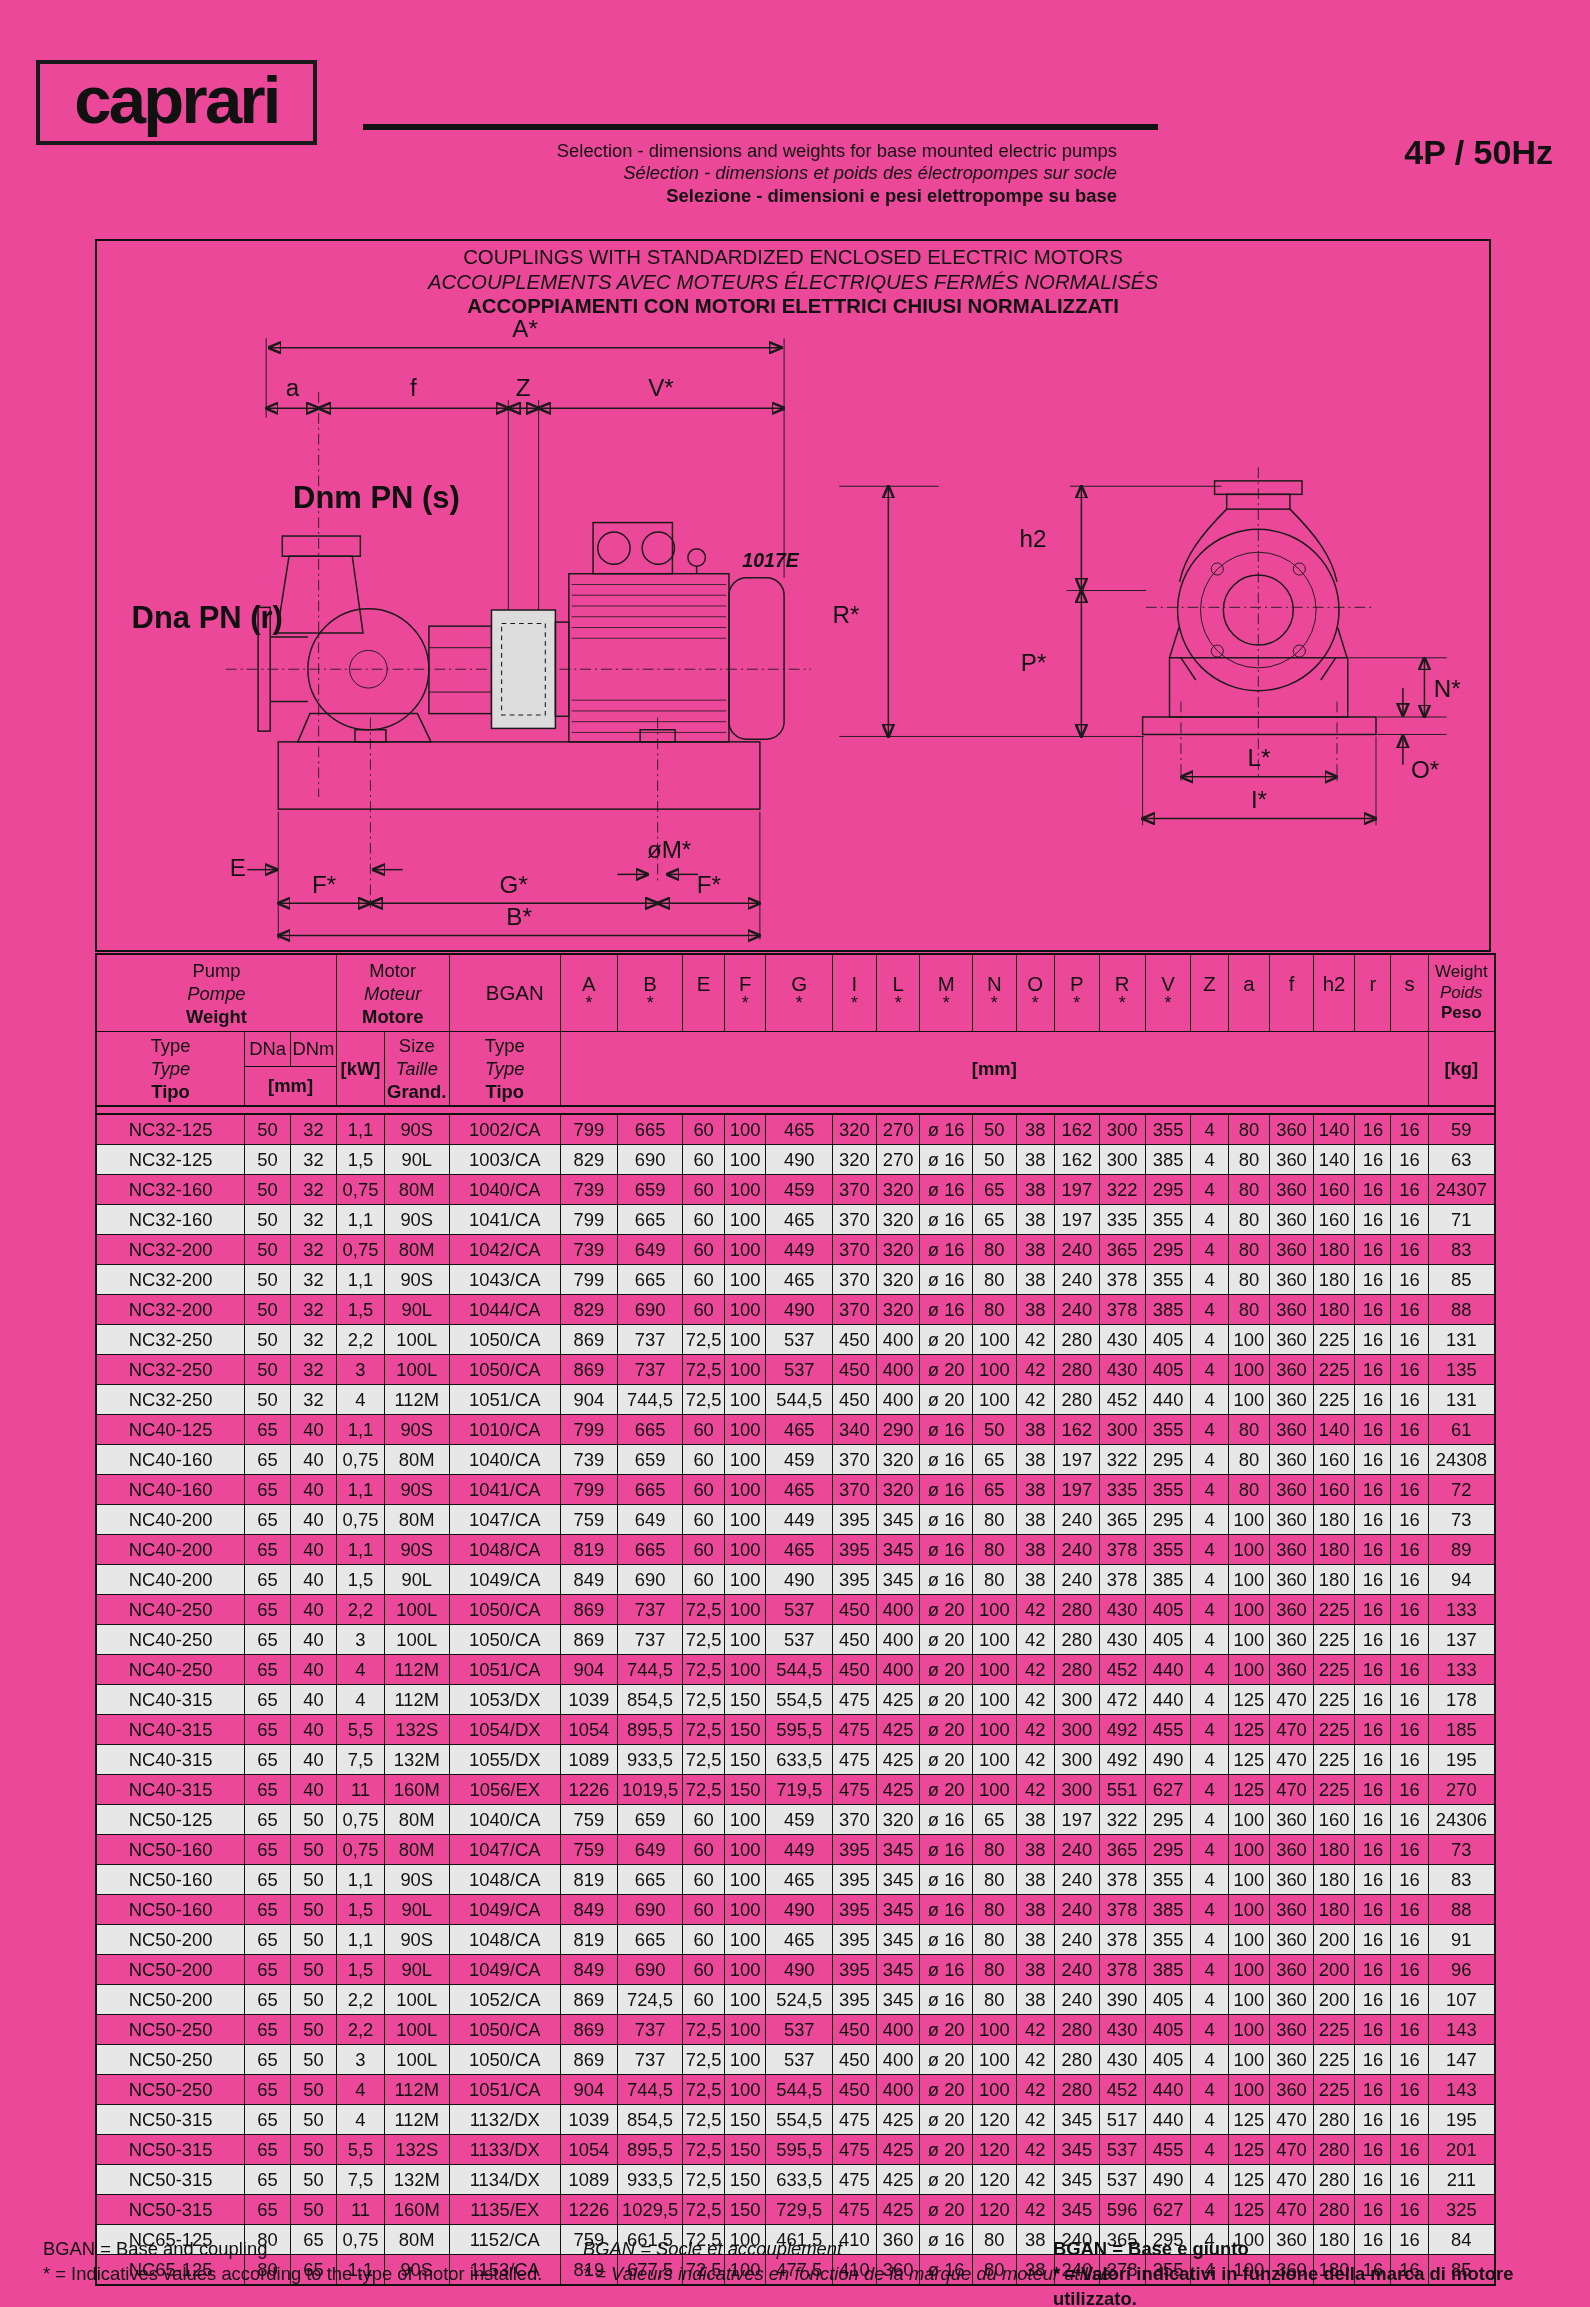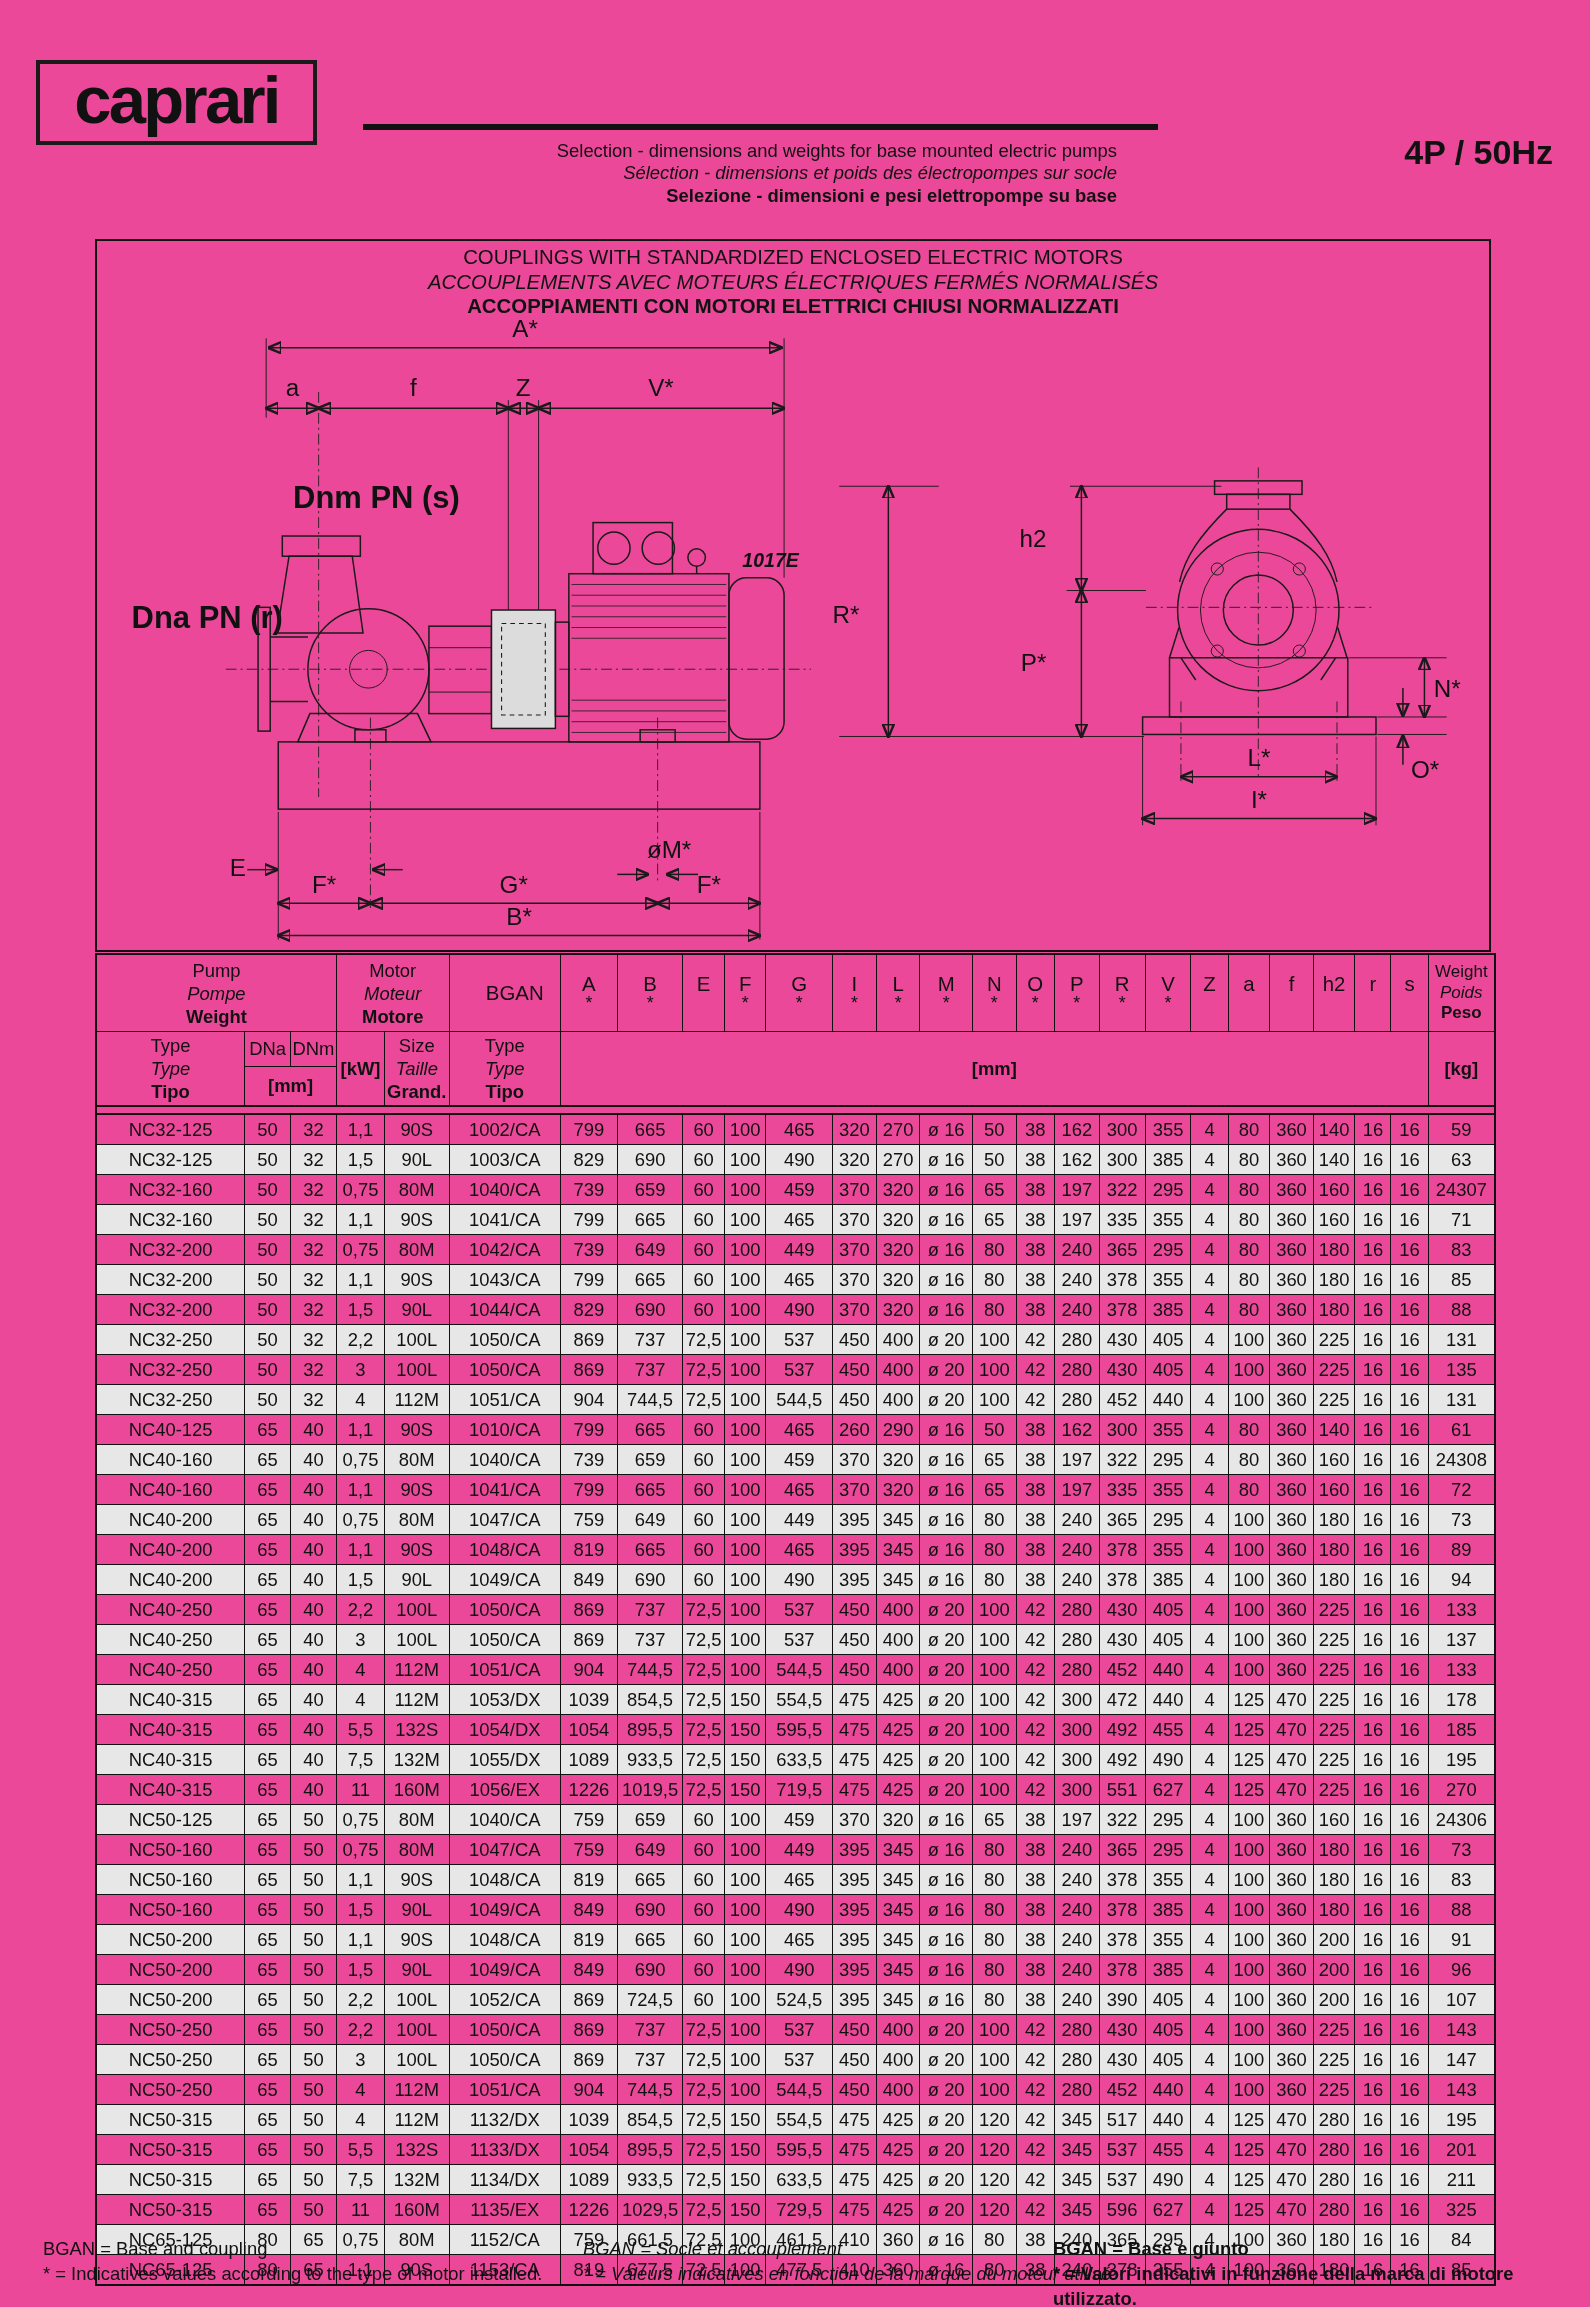--- a/index.html
+++ b/index.html
@@ -672,21 +672,21 @@
             <td>65</td>
             <td>40</td>
             <td>1,1</td>
             <td>90S</td>
             <td>1010/CA</td>
             <td>799</td>
             <td>665</td>
             <td>60</td>
             <td>100</td>
             <td>465</td>
-            <td>260</td>
+            <td>340</td>
             <td>290</td>
             <td>ø 16</td>
             <td>50</td>
             <td>38</td>
             <td>162</td>
             <td>300</td>
             <td>355</td>
             <td>4</td>
             <td>80</td>
             <td>360</td>

